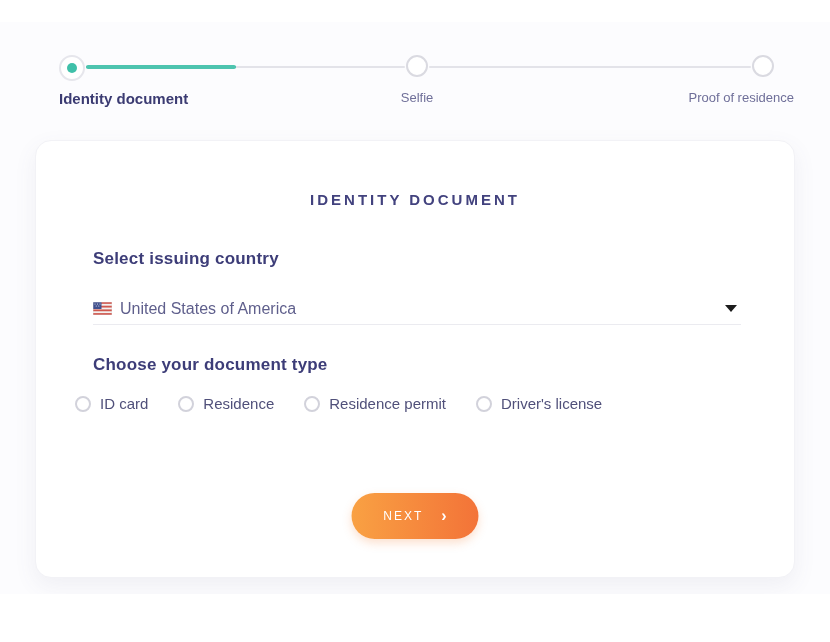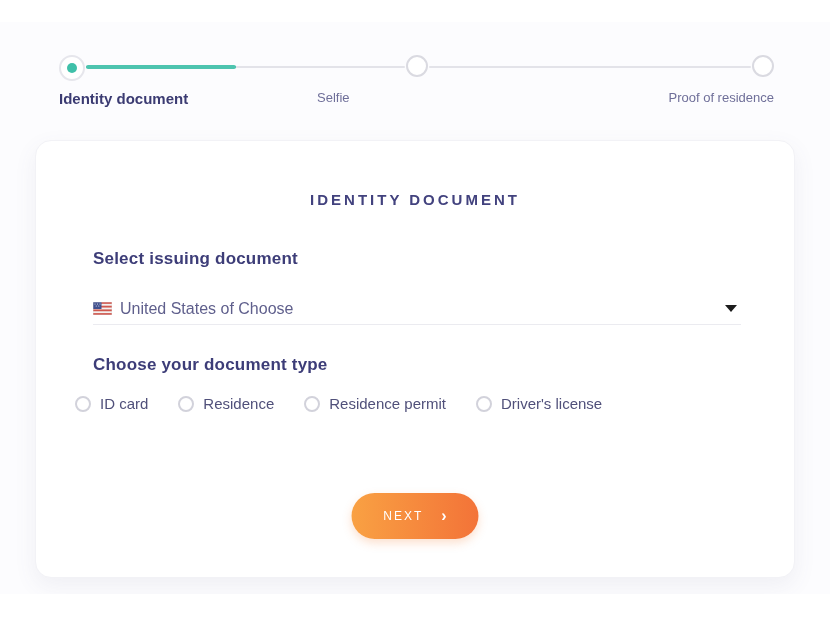--- a/index.html
+++ b/index.html
@@ -18,22 +18,22 @@
   .step-circle.c2 { left: 406px; }
   .step-circle.c3 { left: 752px; }
   .step-line { position: absolute; top: 66px; height: 2px; border-radius: 2px; }
   .line1 { left: 86px; width: 319px;
            background: linear-gradient(90deg, #4ec4af 0%, #4ec4af 47%, #e3e3e9 47%, #e3e3e9 100%); }
   .line1::before { content:""; position:absolute; left:0; top:-1px; width:47%; height:4px;
                    border-radius:3px; background:#4ec4af; }
   .line2 { left: 429px; width: 322px; background: #e3e3e9; }
   .step-label { position: absolute; top: 90px; white-space: nowrap; }
   .step-label.l1 { left: 59px; font-size: 15px; font-weight: bold; color: #3b3b72; }
-  .step-label.l2 { left: 317px; width: 200px; text-align: left; font-size: 13px; color: #6f6f99; }
-  .step-label.l3 { right: 56px; text-align: left; font-size: 13px; color: #6f6f99; }
+  .step-label.l2 { left: 317px; width: 200px; text-align: center; font-size: 13px; color: #6f6f99; }
+  .step-label.l3 { right: 36px; text-align: left; font-size: 13px; color: #6f6f99; }
 
   
   .card { position: absolute; left: 35px; top: 140px; width: 760px; height: 438px;
           background: #ffffff; border: 1px solid #f2f2f6; border-radius: 16px;
           box-shadow: 0 8px 22px rgba(90, 90, 130, 0.08); }
   .card-title { position: absolute; left: 0; top: 50px; width: 100%; text-align: center;
                 font-size: 15px; font-weight: bold; letter-spacing: 3px; color: #42427e; }
   .section-label { position: absolute; left: 57px; font-size: 17px; font-weight: bold;
                    color: #3d3d78; letter-spacing: 0.2px; }
   .label-country { top: 108px; }
@@ -80,40 +80,40 @@
     <div class="step-line line2"></div>
     <div class="step-circle pending c3"></div>
     <div class="step-label l1">Identity document</div>
     <div class="step-label l2">Selfie</div>
     <div class="step-label l3">Proof of residence</div>
   </div>
 
   <div class="card">
     <div class="card-title">IDENTITY DOCUMENT</div>
 
-    <div class="section-label label-country">Select issuing document</div>
+    <div class="section-label label-country">Select issuing country</div>
 
     <div class="country-select">
       <span class="flag">
         <svg width="19" height="13" viewBox="0 0 19 13">
           <rect width="19" height="13" fill="#f3f1ef"></rect>
           <rect y="0" width="19" height="1.85" fill="#d0584e"></rect>
           <rect y="3.7" width="19" height="1.85" fill="#d0584e"></rect>
           <rect y="7.4" width="19" height="1.85" fill="#d0584e"></rect>
           <rect y="11.1" width="19" height="1.9" fill="#d0584e"></rect>
           <rect width="8.5" height="7" fill="#41518e"></rect>
           <circle cx="2" cy="2" r="0.5" fill="#fff"></circle>
           <circle cx="4.5" cy="2" r="0.5" fill="#fff"></circle>
           <circle cx="7" cy="2" r="0.5" fill="#fff"></circle>
           <circle cx="3.2" cy="4" r="0.5" fill="#fff"></circle>
           <circle cx="5.8" cy="4" r="0.5" fill="#fff"></circle>
           <rect width="19" height="13" fill="none" stroke="#d9d9de" stroke-width="0.6"></rect>
         </svg>
       </span>
-      <span class="country-name">United States of Choose</span>
+      <span class="country-name">United States of America</span>
       <span class="dropdown-arrow"></span>
     </div>
 
     <div class="section-label label-doctype">Choose your document type</div>
 
     <div class="radio-row">
       <div class="radio-option">
         <span class="radio-circle"></span>
         <span class="radio-label">ID card</span>
       </div>

